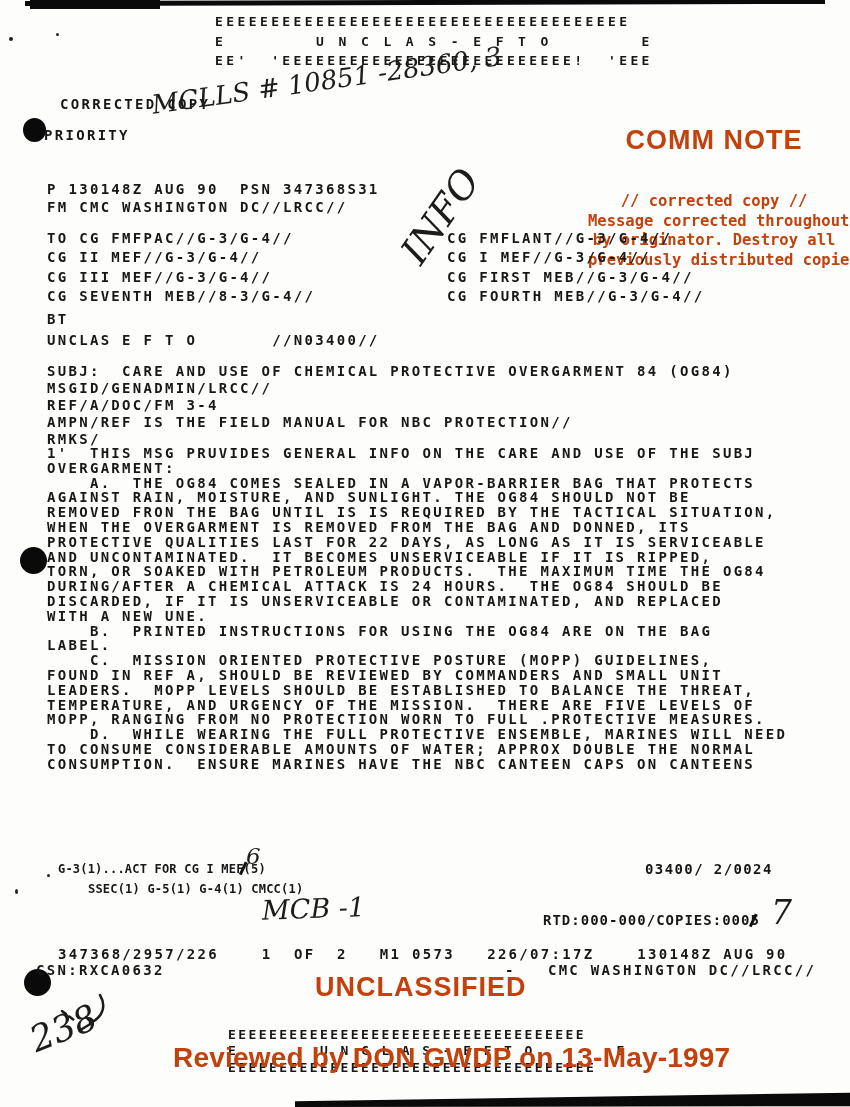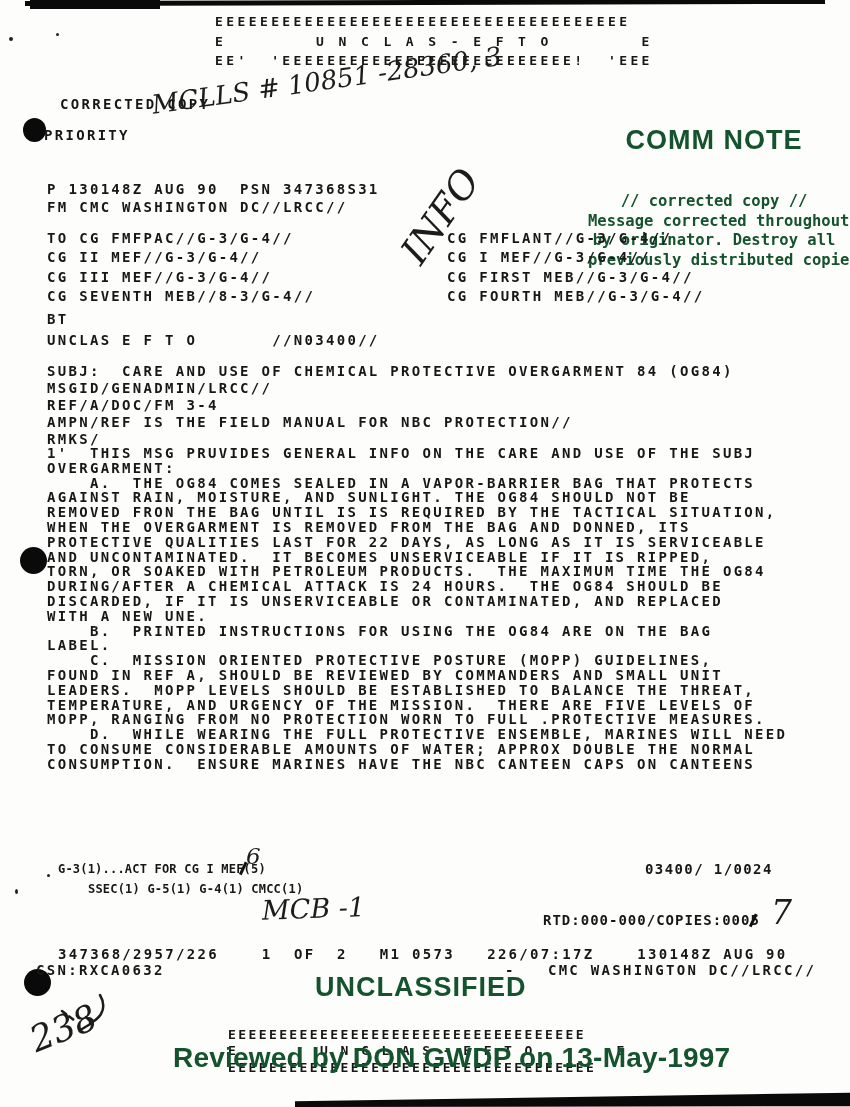--- a/index.html
+++ b/index.html
@@ -12,21 +12,21 @@
     position:absolute; margin:0; white-space:pre;
     font-family:"DejaVu Sans Mono","Liberation Mono",monospace;
     font-weight:700; font-size:14px; letter-spacing:2.3px;
     line-height:14.8px; color:#171717;
   }
   .sm{ font-size:12px; letter-spacing:0.2px; line-height:15px; }
   
   .stamp{
     position:absolute; margin:0; white-space:pre;
     font-family:"Liberation Sans","DejaVu Sans",sans-serif;
-    font-weight:700; color:#14532d;
+    font-weight:700; color:#c2410c;
   }
   
   .hw{
     position:absolute; margin:0; white-space:pre;
     font-family:"DejaVu Serif","Liberation Serif",serif;
     font-style:italic; color:#1c1c1c;
   }
   .punch{ position:absolute; background:#0a0a0a; border-radius:50%; }
   .bar{ position:absolute; background:#0a0a0a; }
   .speck{ position:absolute; background:#222; border-radius:50%; }
@@ -111,21 +111,21 @@
 MOPP, RANGING FROM NO PROTECTION WORN TO FULL .PROTECTIVE MEASURES.
     D.  WHILE WEARING THE FULL PROTECTIVE ENSEMBLE, MARINES WILL NEED
 TO CONSUME CONSIDERABLE AMOUNTS OF WATER; APPROX DOUBLE THE NORMAL
 CONSUMPTION.  ENSURE MARINES HAVE THE NBC CANTEEN CAPS ON CANTEENS</pre>
 
   <pre class="t sm" style="left:58px; top:862px;">G-3(1)...ACT FOR CG I MEF(5)</pre>
   <div class="strike" style="left:236px; top:867px; transform:rotate(-65deg);"></div>
   <pre class="hw" style="left:246px; top:843px; font-size:23px;">6</pre>
   <pre class="t sm" style="left:88px; top:882px;">SSEC(1) G-5(1) G-4(1) CMCC(1)</pre>
 
-  <pre class="t" style="left:645px; top:862px; letter-spacing:1.4px;">03400/ 1/0024</pre>
+  <pre class="t" style="left:645px; top:862px; letter-spacing:1.4px;">03400/ 2/0024</pre>
 
   <pre class="hw" style="left:262px; top:893px; font-size:27px; transform:rotate(-2deg);">MCB -1</pre>
 
   <pre class="t" style="left:543px; top:913px; letter-spacing:1.0px;">RTD:000-000/COPIES:0005</pre>
   <div class="strike" style="left:746px; top:919px; transform:rotate(-65deg);"></div>
   <pre class="hw" style="left:771px; top:893px; font-size:33px;">7</pre>
 
   <pre class="t" style="left:58px; top:947px;">347368/2957/226    1  OF  2   M1 0573   226/07:17Z    130148Z AUG 90</pre>
   <pre class="t" style="left:36px; top:963px;">CSN:RXCA0632</pre>
   <pre class="t" style="left:505px; top:963px;">-   CMC WASHINGTON DC//LRCC//</pre>

